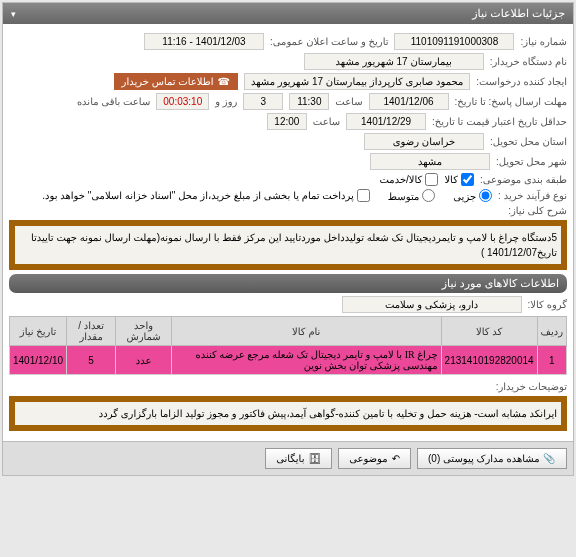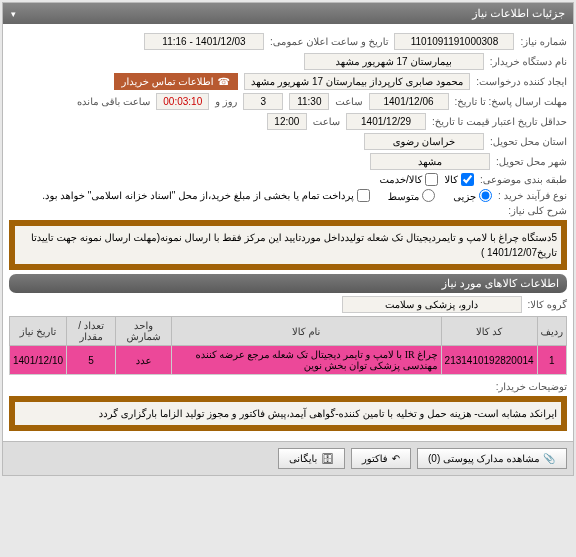--- a/index.html
+++ b/index.html
@@ -158,20 +158,20 @@
 
   </div>
 
   <div class="btn-bar">
     <button class="btn">
       <span>📎</span>
       <span>مشاهده مدارک پیوستی (0)</span>
     </button>
     <button class="btn">
       <span>↶</span>
-      <span>فاکتور</span>
+      <span>موضوعی</span>
     </button>
     <button class="btn">
       <span>🗄</span>
       <span>بایگانی</span>
     </button>
   </div>
 </div>
 
 </body></html>

